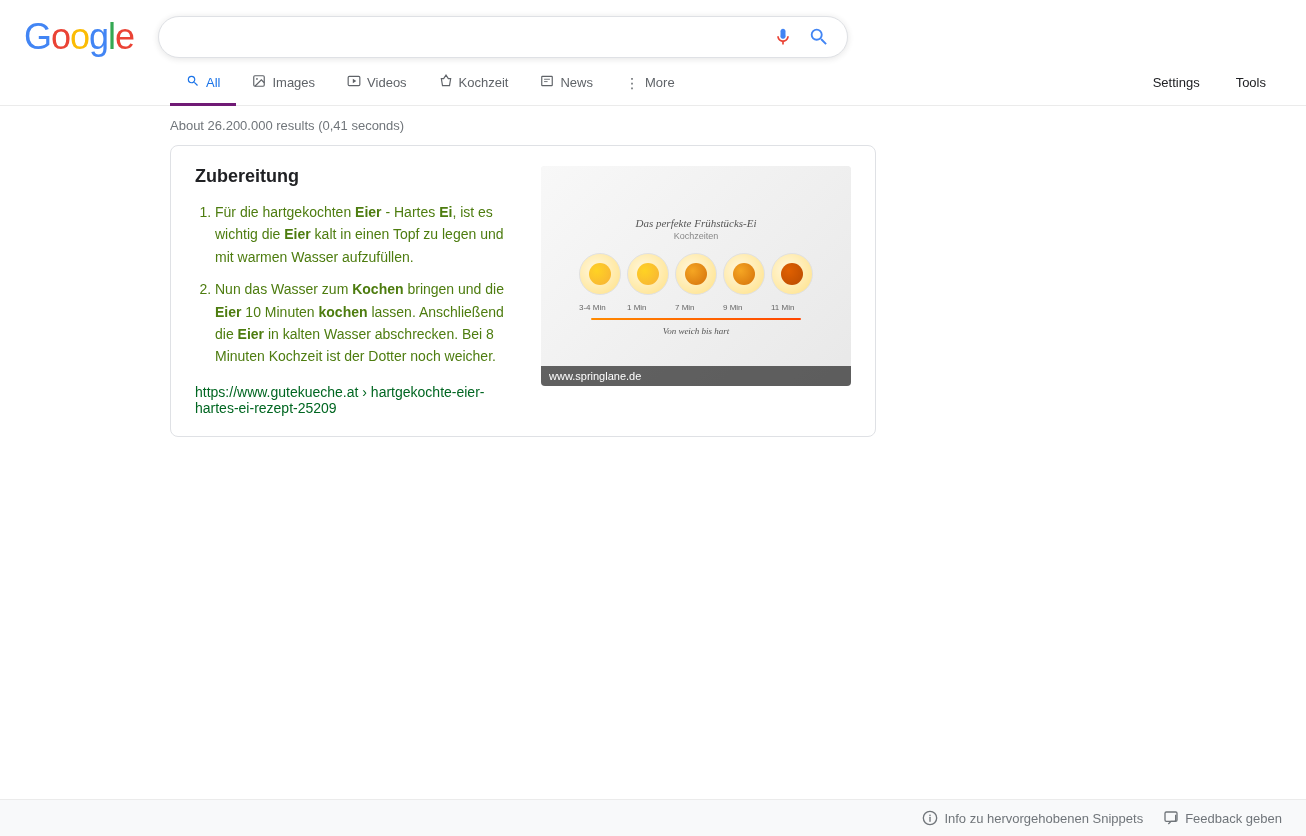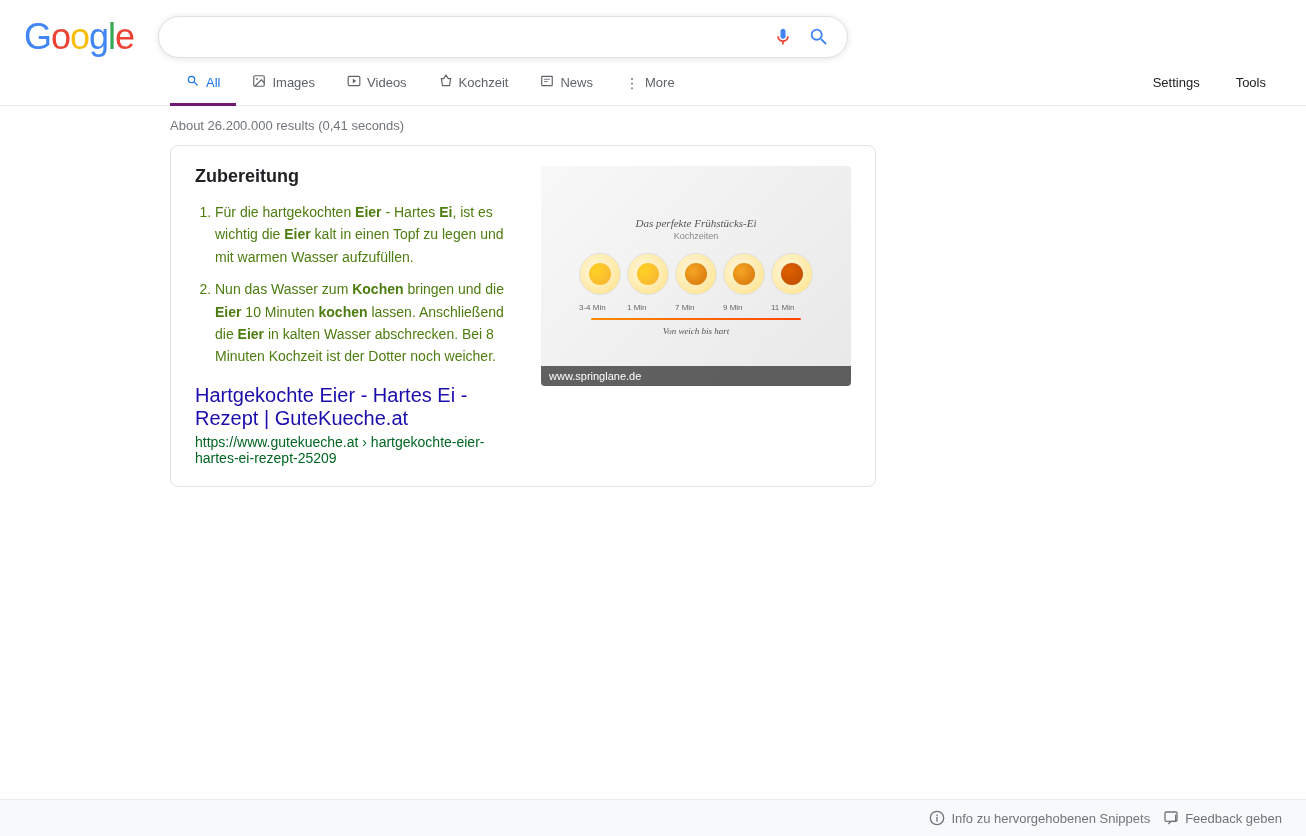--- a/index.html
+++ b/index.html
@@ -319,21 +319,21 @@
     
     .footer-bar {
       position: fixed;
       bottom: 0;
       right: 0;
       left: 0;
       padding: 10px 24px;
       display: flex;
       justify-content: flex-end;
       align-items: center;
-      gap: 13px;
+      gap: 20px;
       font-size: 13px;
       color: #70757a;
       background: #f8f9fa;
       border-top: 1px solid #ebebeb;
     }
 
     .footer-item {
       display: flex;
       align-items: center;
       gap: 6px;
@@ -443,23 +443,20 @@
 
       <ol class="snippet-list">
         <li>
           Für die hartgekochten <b>Eier</b> - Hartes <b>Ei</b>, ist es wichtig die <b>Eier</b> kalt in einen Topf zu legen und mit warmen Wasser aufzufüllen.
         </li>
         <li>
           Nun das Wasser zum <b>Kochen</b> bringen und die <b>Eier</b> 10 Minuten <b>kochen</b> lassen. Anschließend die <b>Eier</b> in kalten Wasser abschrecken. Bei 8 Minuten Kochzeit ist der Dotter noch weicher.
         </li>
       </ol>
 
-      <a class="snippet-link-title" href="#">
-        <span>Hartgekochte Eier - Hartes Ei - Rezept | GuteKueche.at</span>
-      </a>
       <div class="snippet-url">https://www.gutekueche.at › hartgekochte-eier-hartes-ei-rezept-25209</div>
     </div>
 
     <div class="snippet-image-container">
       <div class="snippet-image">
         <div class="egg-display">
           <div class="egg-display-title">Das perfekte Frühstücks-Ei</div>
           <div class="egg-display-subtitle">Kochzeiten</div>
           <div class="eggs-row">
             <div class="egg-half soft"></div>

